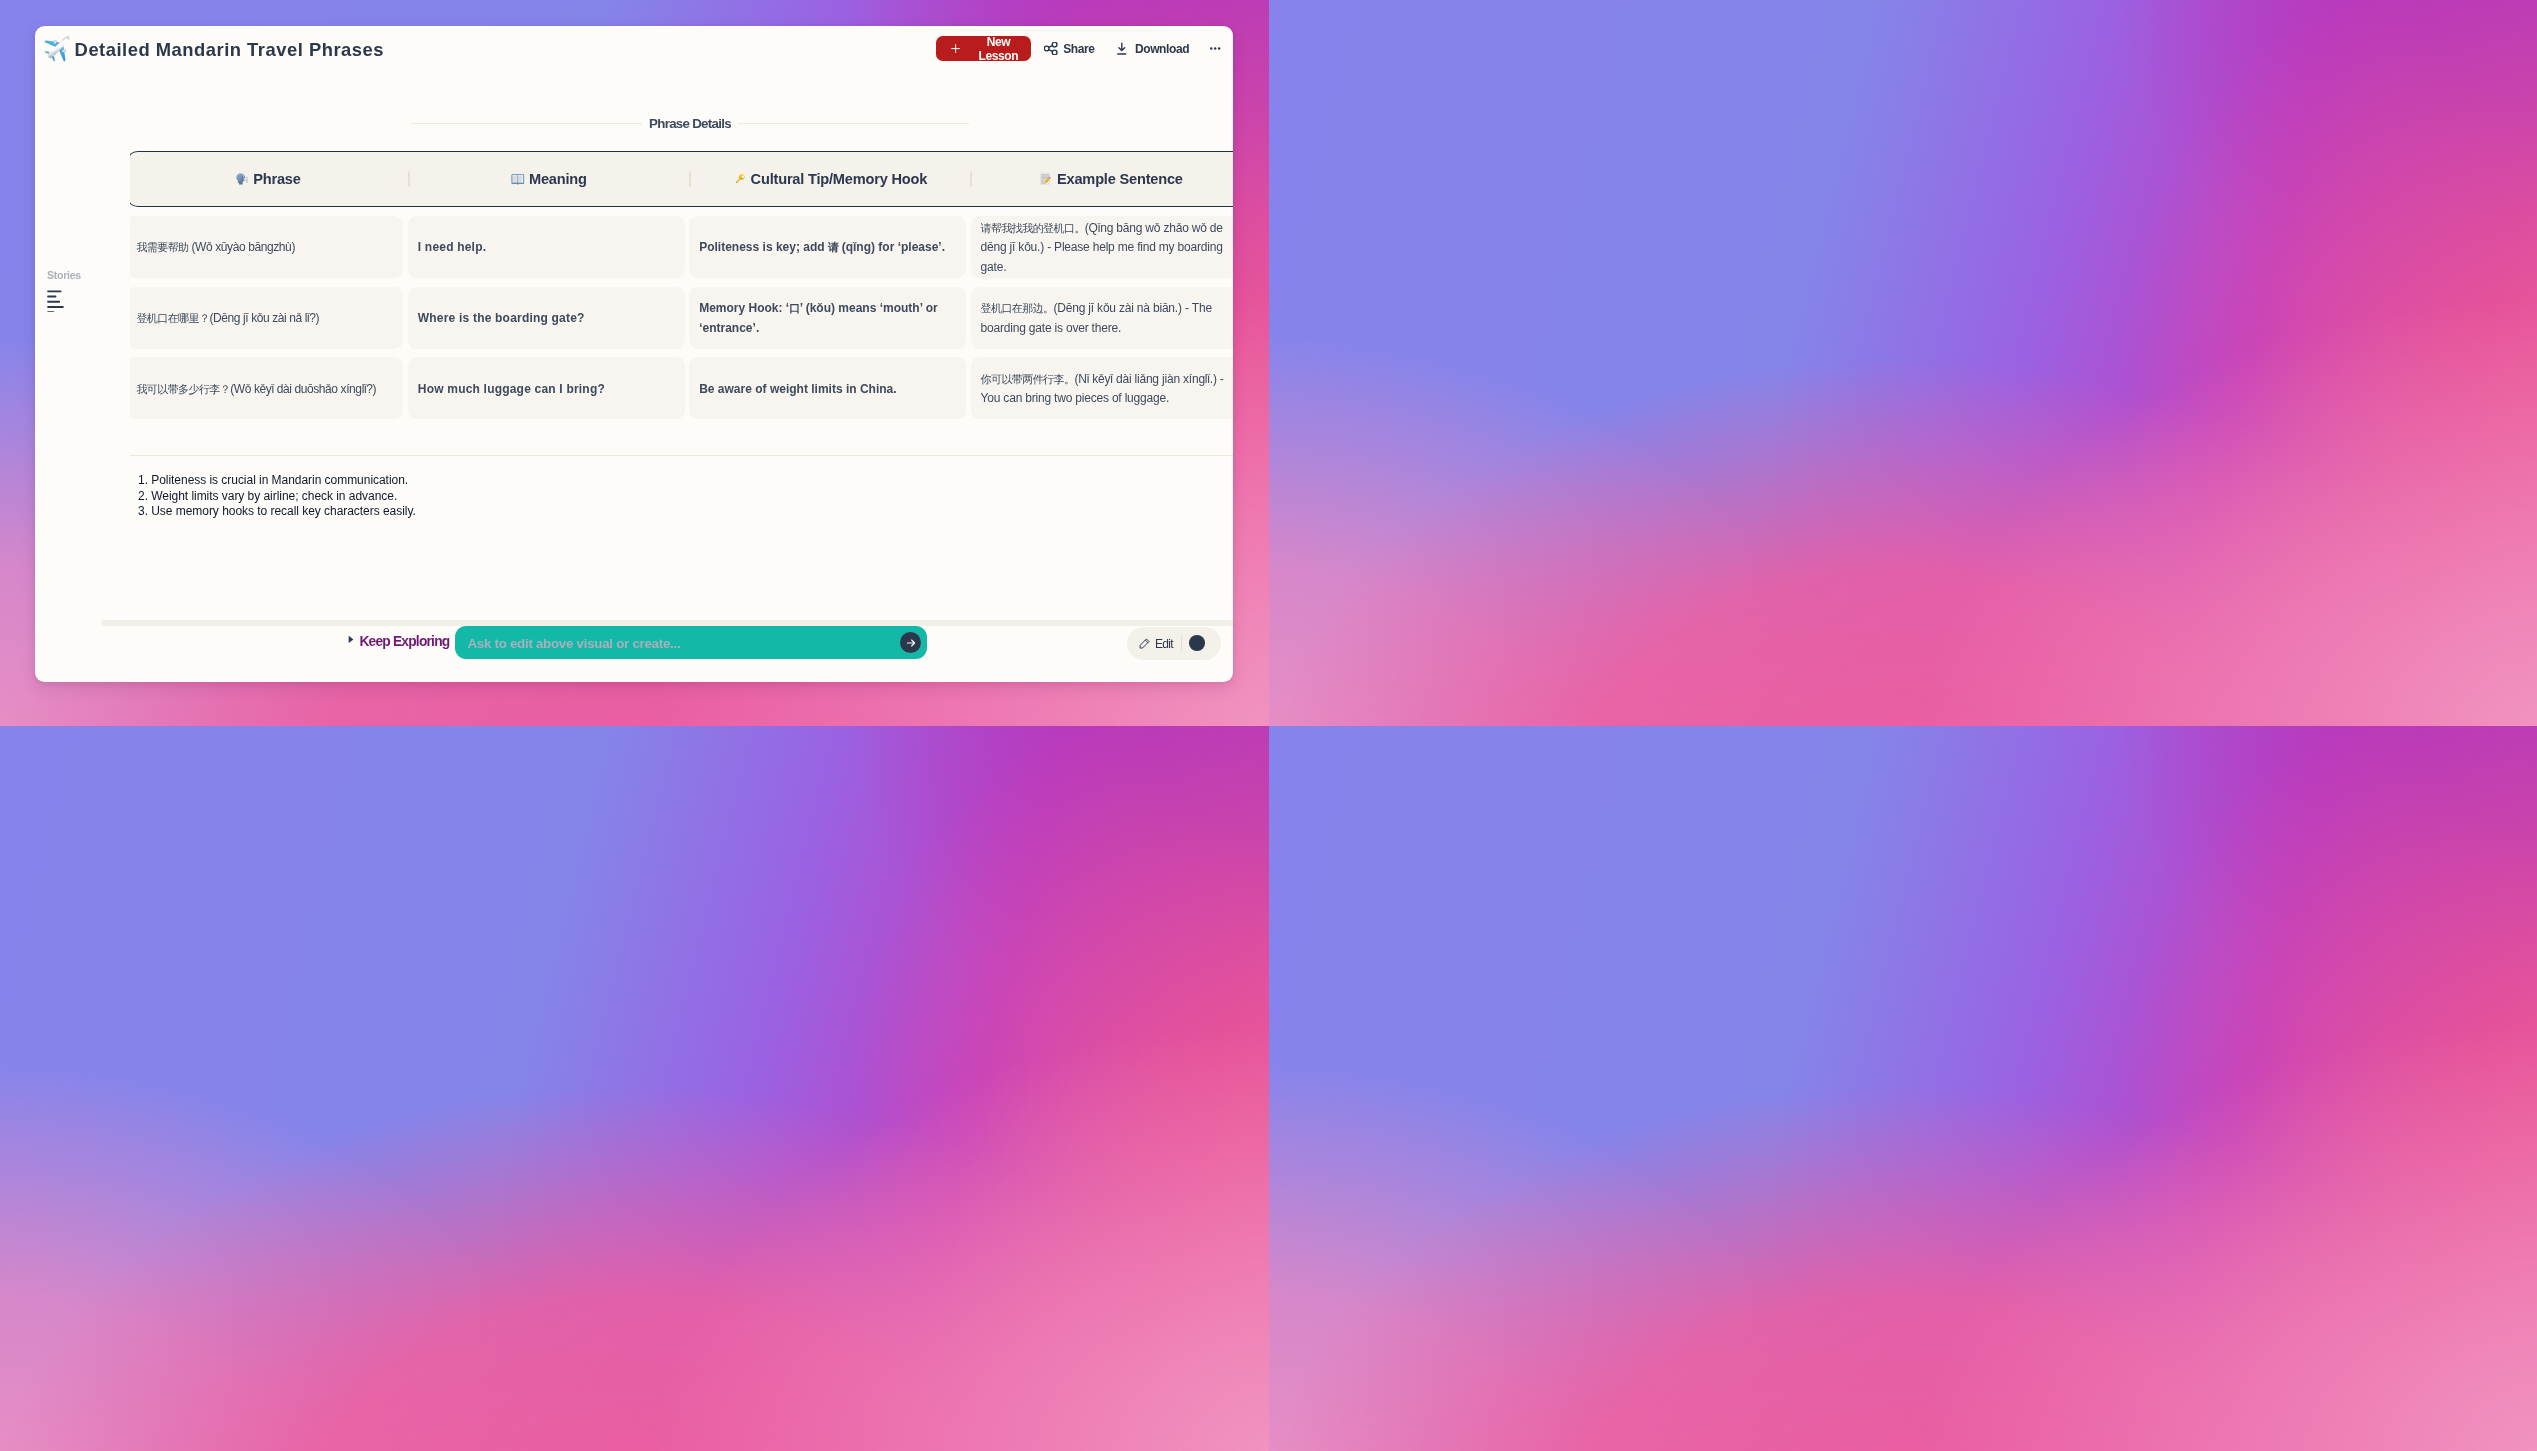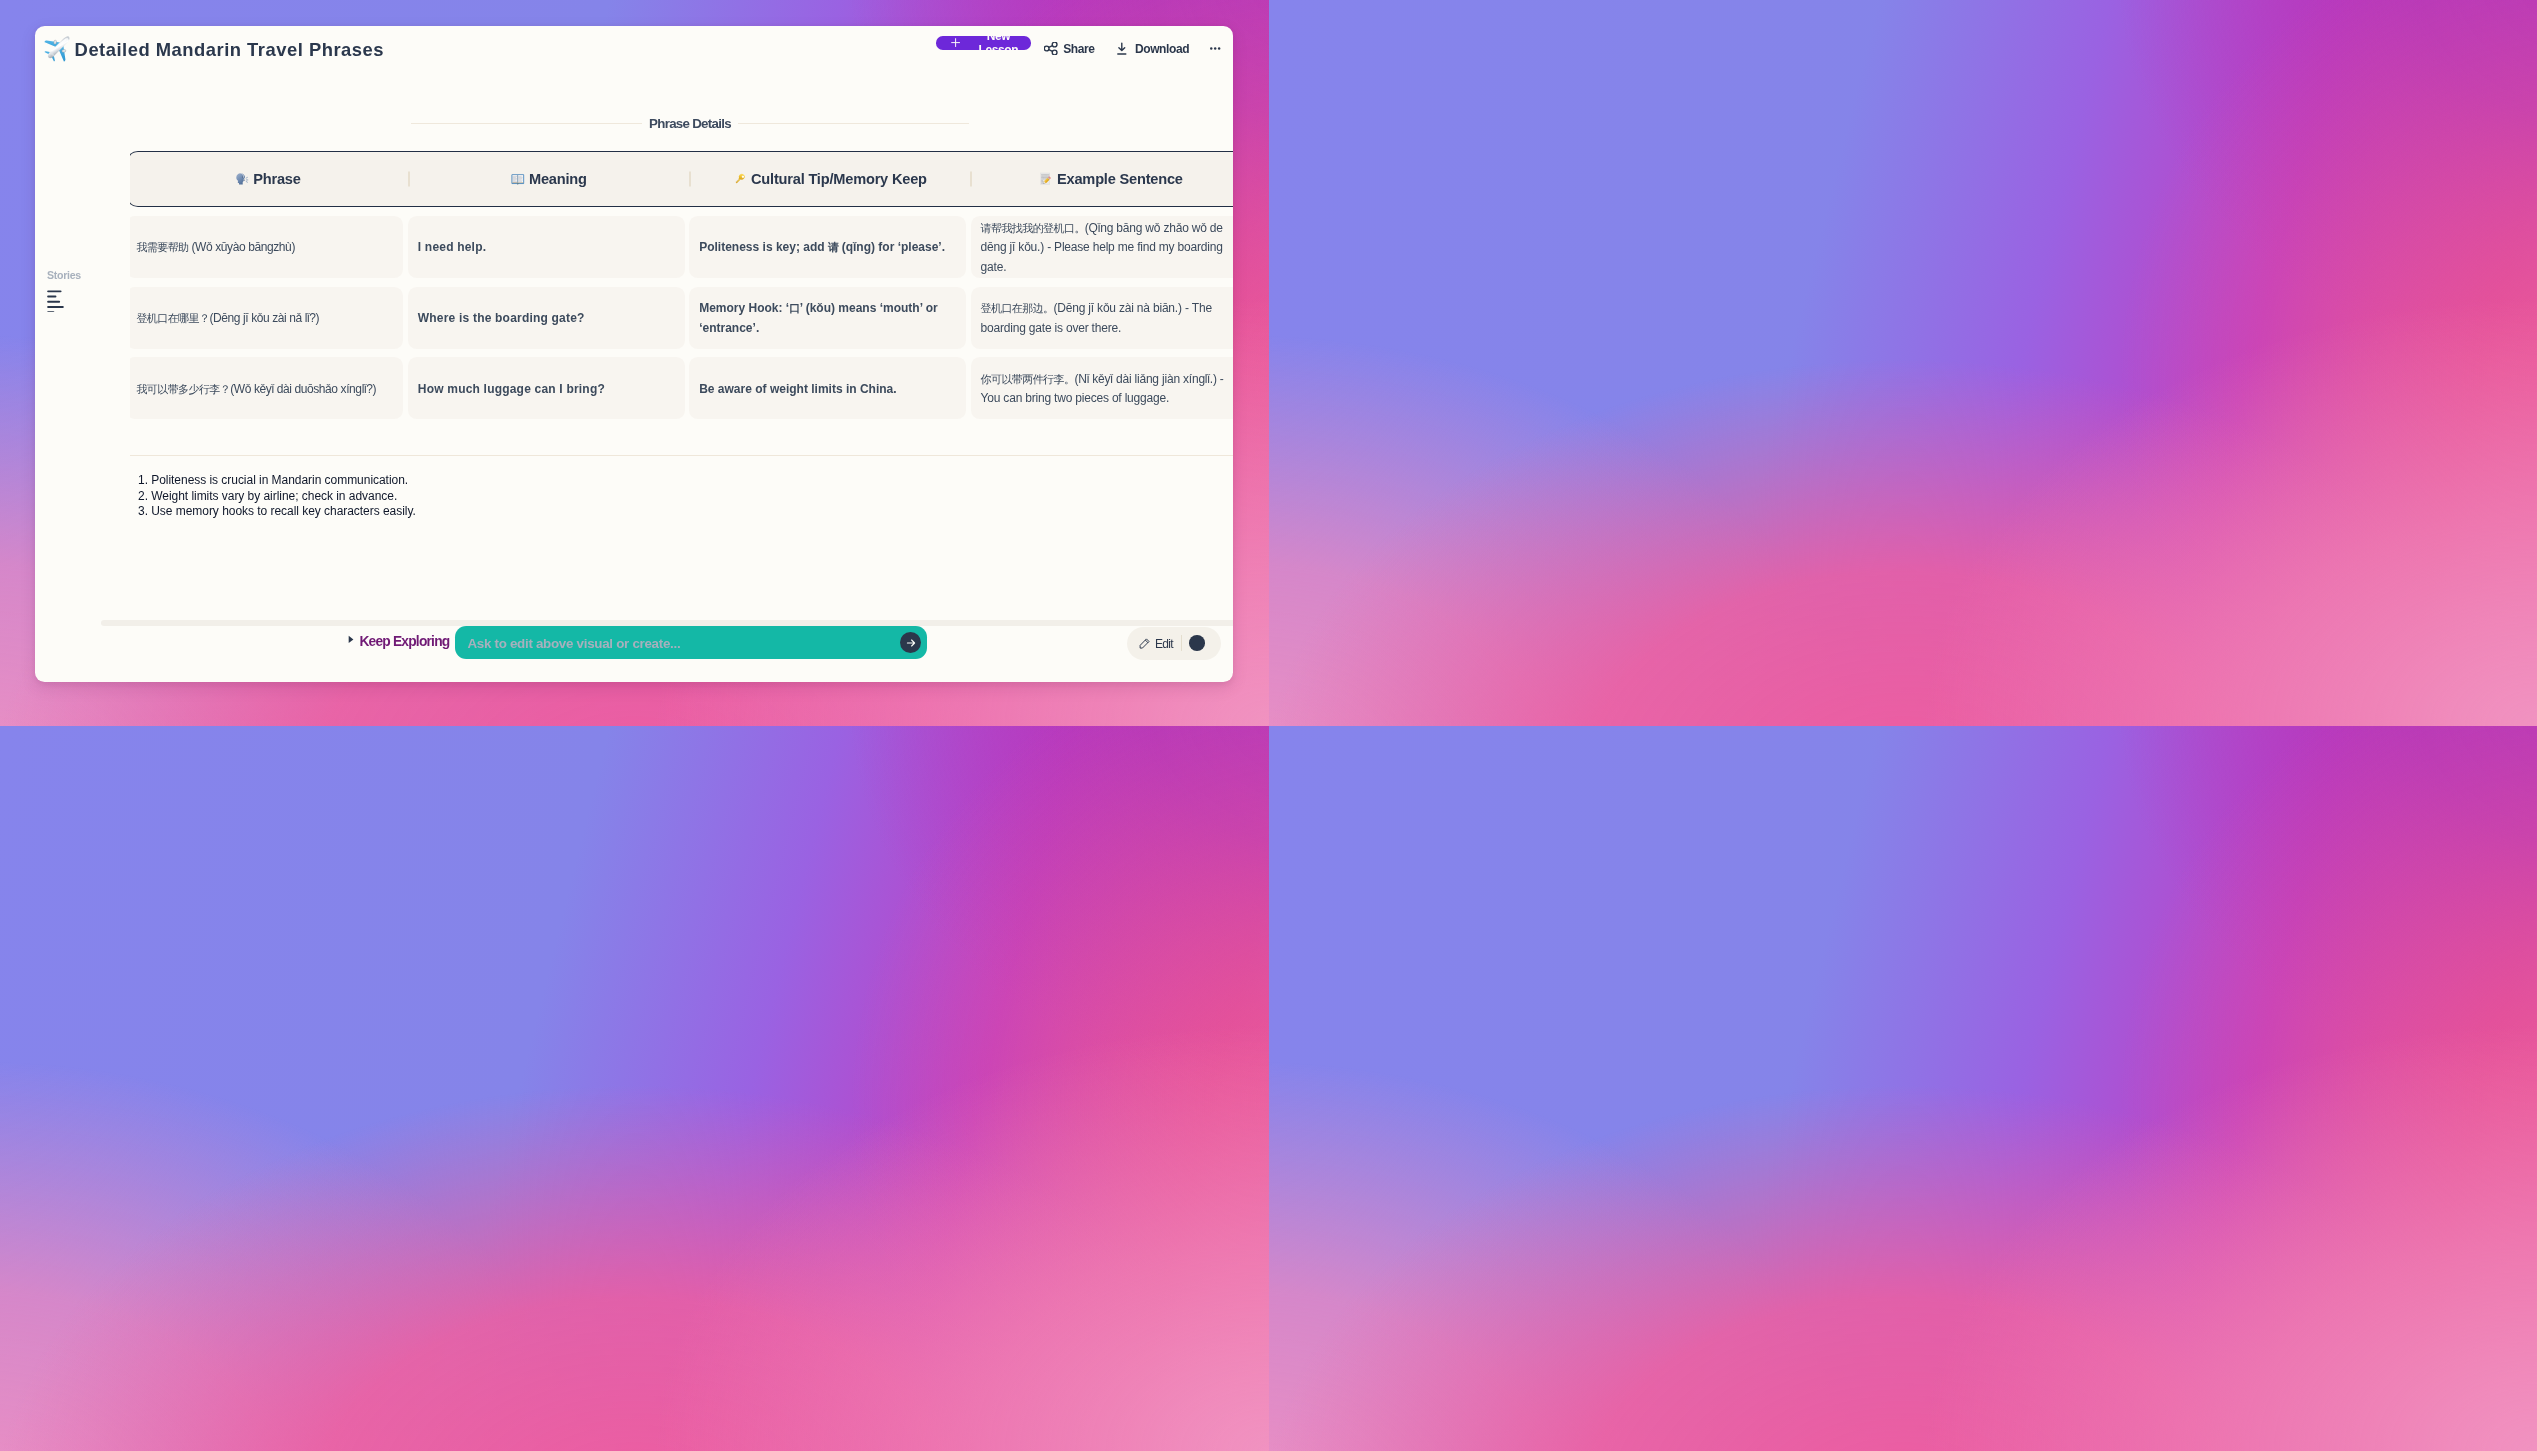--- a/index.html
+++ b/index.html
@@ -26,22 +26,22 @@
   
   .hdr{position:absolute;left:0;top:0;width:100%;height:62px}
   .hdr-title{position:absolute;left:10.8px;top:14.4px;display:flex;align-items:center;gap:3.2px}
   .plane-ico{width:32px;height:32px;display:block;flex:none;margin:-9.6px -3.2px -3.2px -3.2px}
   .hdr-title h1{
     font-size:18.4px;font-weight:700;letter-spacing:0.5px;color:#2b384d;
     line-height:1;white-space:nowrap;
   }
   .hdr-actions{position:absolute;left:0;top:0;width:100%;height:62px}
   .btn-new{
-    position:absolute;left:901px;top:10px;width:95px;height:14px;
-    display:flex;align-items:center;justify-content:center;gap:5.6px;background:#6d28d9;color:#fdfcf8;
+    position:absolute;left:901px;top:10px;width:95px;height:25px;
+    display:flex;align-items:center;justify-content:center;gap:5.6px;background:#b91c1c;color:#fdfcf8;
     border:none;border-radius:6.8px;
     font-family:inherit;font-size:12px;font-weight:600;letter-spacing:-0.4px;cursor:pointer;
     padding:0 0 0 15px;
   }
   .btn-new .plus{width:9.2px;height:9.2px;flex:none}
   .act{
     position:absolute;top:10px;height:25px;
     display:flex;align-items:center;gap:5.6px;color:#2b374b;background:none;border:none;
     font-family:inherit;font-size:12px;font-weight:600;letter-spacing:-0.4px;cursor:pointer;padding:0;
   }
@@ -302,21 +302,21 @@
                   </linearGradient>
                 </defs>
                 <g transform="rotate(45 18 18)">
                   <path d="M15.2 14.0h5.6v17.2l-1.7 2.0-1.9-2.2 1.2-1.4-1.2-1.4 1.2-1.4-1.2-1.4 1.2-1.4-1.2-1.4 1.2-1.4-1.2-1.4-2.0 2.2z" fill="url(#keyg)"></path>
                   <circle cx="18" cy="10.5" r="7.6" fill="url(#keyg)"></circle>
                   <circle cx="20.1" cy="8.3" r="3.1" fill="#fdfcf8"></circle>
                   <path d="M16.3 15.4 17.7 16.8v14.6l-1.4 1.6z" fill="#b88412" opacity=".5"></path>
                 </g>
               </svg>
             </span>
-            <span class="thl">Cultural Tip/Memory Keep</span>
+            <span class="thl">Cultural Tip/Memory Hook</span>
           </div>
           <div class="th c4">
             <span class="emo">
               <svg viewBox="0 0 36 36" width="17.6" height="17.6">
                 <rect x="4.2" y="2.6" width="24.6" height="30.8" fill="#e9e9e9"></rect>
                 <rect x="4.2" y="2.6" width="24.6" height="30.8" fill="none" stroke="#d3d3d3" stroke-width=".7"></rect>
                 <g stroke="#5a5f69" stroke-width=".95" stroke-linecap="round" opacity=".8">
                   <path d="M6.6 7.3h6.0M14.2 7.3h2.0M17.8 7.3h1.5M21.0 7.3h5.2"></path>
                   <path d="M6.6 11.0h3.0M11.2 11.0h4.6M17.6 11.0h1.6M20.8 11.0h5.4"></path>
                   <path d="M6.6 14.7h3.6M11.8 14.7h9.0M22.4 14.7h3.8"></path>

